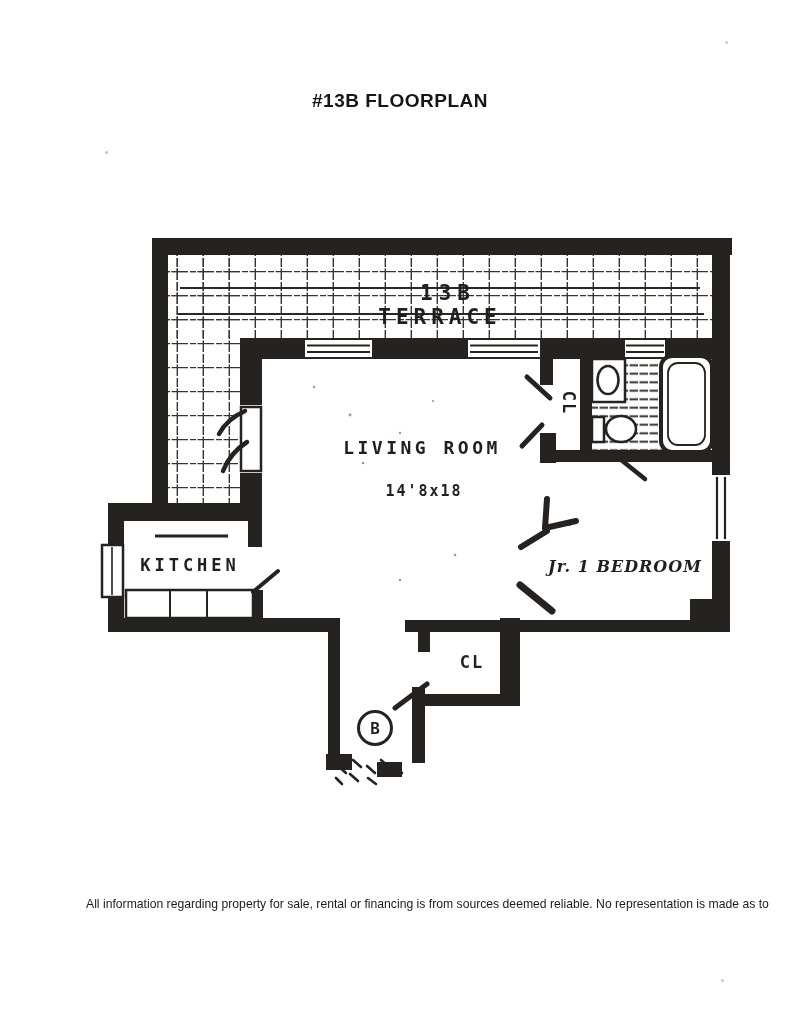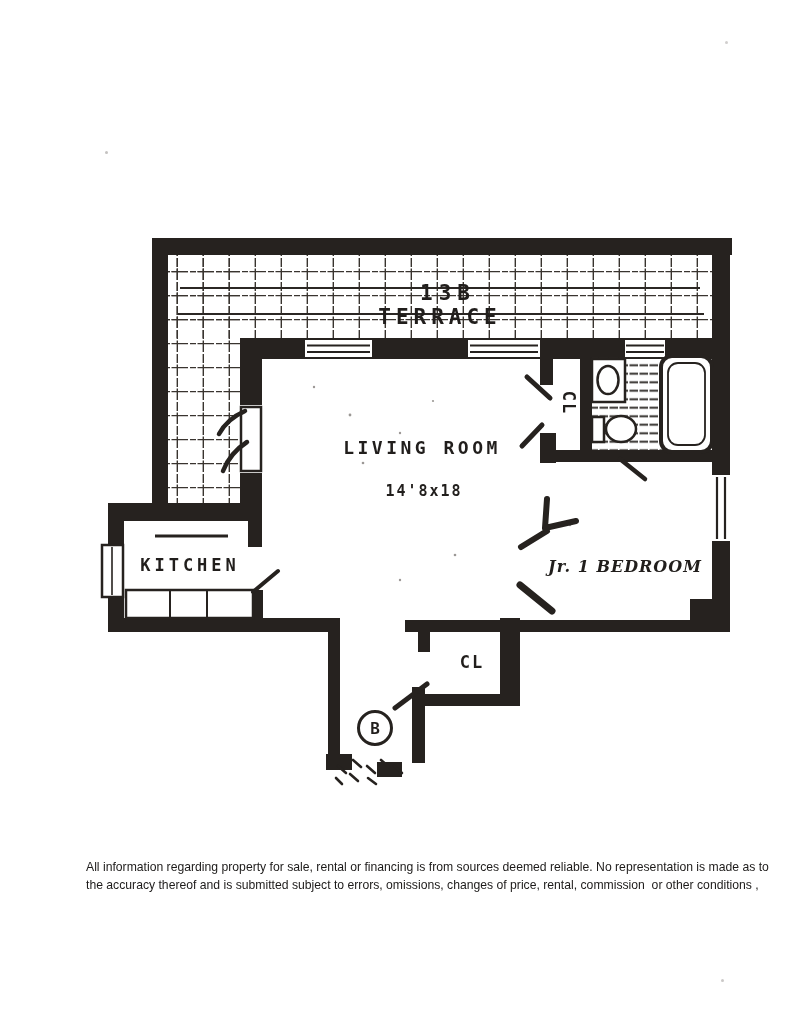--- a/index.html
+++ b/index.html
@@ -6,34 +6,35 @@
   .page{
     position:relative;width:800px;height:1035px;background:#ffffff;
     font-family:"Liberation Sans",sans-serif;overflow:hidden;
   }
   .title{
     position:absolute;left:0;right:0;top:90px;text-align:center;
     font-size:19px;font-weight:bold;letter-spacing:0.5px;color:#181614;
   }
   .plan{position:absolute;left:100px;top:225px;width:650px;height:570px;}
   .disclaimer{
-    position:absolute;left:86px;top:859px;width:665px;
+    position:absolute;left:86px;top:896px;width:665px;
     font-size:12.2px;line-height:17.8px;color:#1d1b1a;
   }
   .disclaimer div{white-space:pre;}
   .speck{position:absolute;background:#8a8582;border-radius:50%;}
   svg text{fill:#211e1c;}
   .stencil{font-family:"DejaVu Sans Mono",monospace;font-weight:bold;}
   .hand{font-family:"DejaVu Serif",serif;font-weight:bold;font-style:italic;}
 </style>
 </head>
 <body>
 
 <div class="page">
 
+  <div class="title">#13B FLOORPLAN</div>
 
   <svg class="plan" viewBox="0 0 650 570" xmlns="http://www.w3.org/2000/svg">
     <defs>
       <pattern id="tiles" width="26" height="24" patternUnits="userSpaceOnUse">
         <path d="M25.3 0 V24" stroke="#39342f" stroke-width="1.4" stroke-dasharray="7 2 9 1.5" fill="none"></path>
         <path d="M0 22.6 H26" stroke="#39342f" stroke-width="1.4" stroke-dasharray="10 2 6 1.5" fill="none"></path>
       </pattern>
       <pattern id="bathhatch" width="10" height="8.5" patternUnits="userSpaceOnUse">
         <path d="M0 4.2 H10" stroke="#2b2724" stroke-width="2" stroke-dasharray="8 1.5" fill="none"></path>
       </pattern>
@@ -178,20 +179,19 @@
         <path d="M281 535 L289 542"></path>
           <path d="M236 553 L242 559"></path>
         <path d="M294 541 L302 548"></path>
           <path d="M268 553 L276 559"></path>
       </g>
     </g>
   </svg>
 
   <div class="disclaimer">
     <div>All information regarding property for sale, rental or financing is from sources deemed reliable. No representation is made as to</div>
-    <div>the accuracy thereof and is submitted subject to errors, omissions, changes of price, rental, commission  or other conditions ,</div>
   </div>
 
   <div class="speck" style="left:105px;top:151px;width:3px;height:3px;opacity:.5"></div>
   <div class="speck" style="left:725px;top:41px;width:3px;height:3px;opacity:.4"></div>
   <div class="speck" style="left:721px;top:979px;width:3px;height:3px;opacity:.45"></div>
 
 </div>
 
 </body></html>

